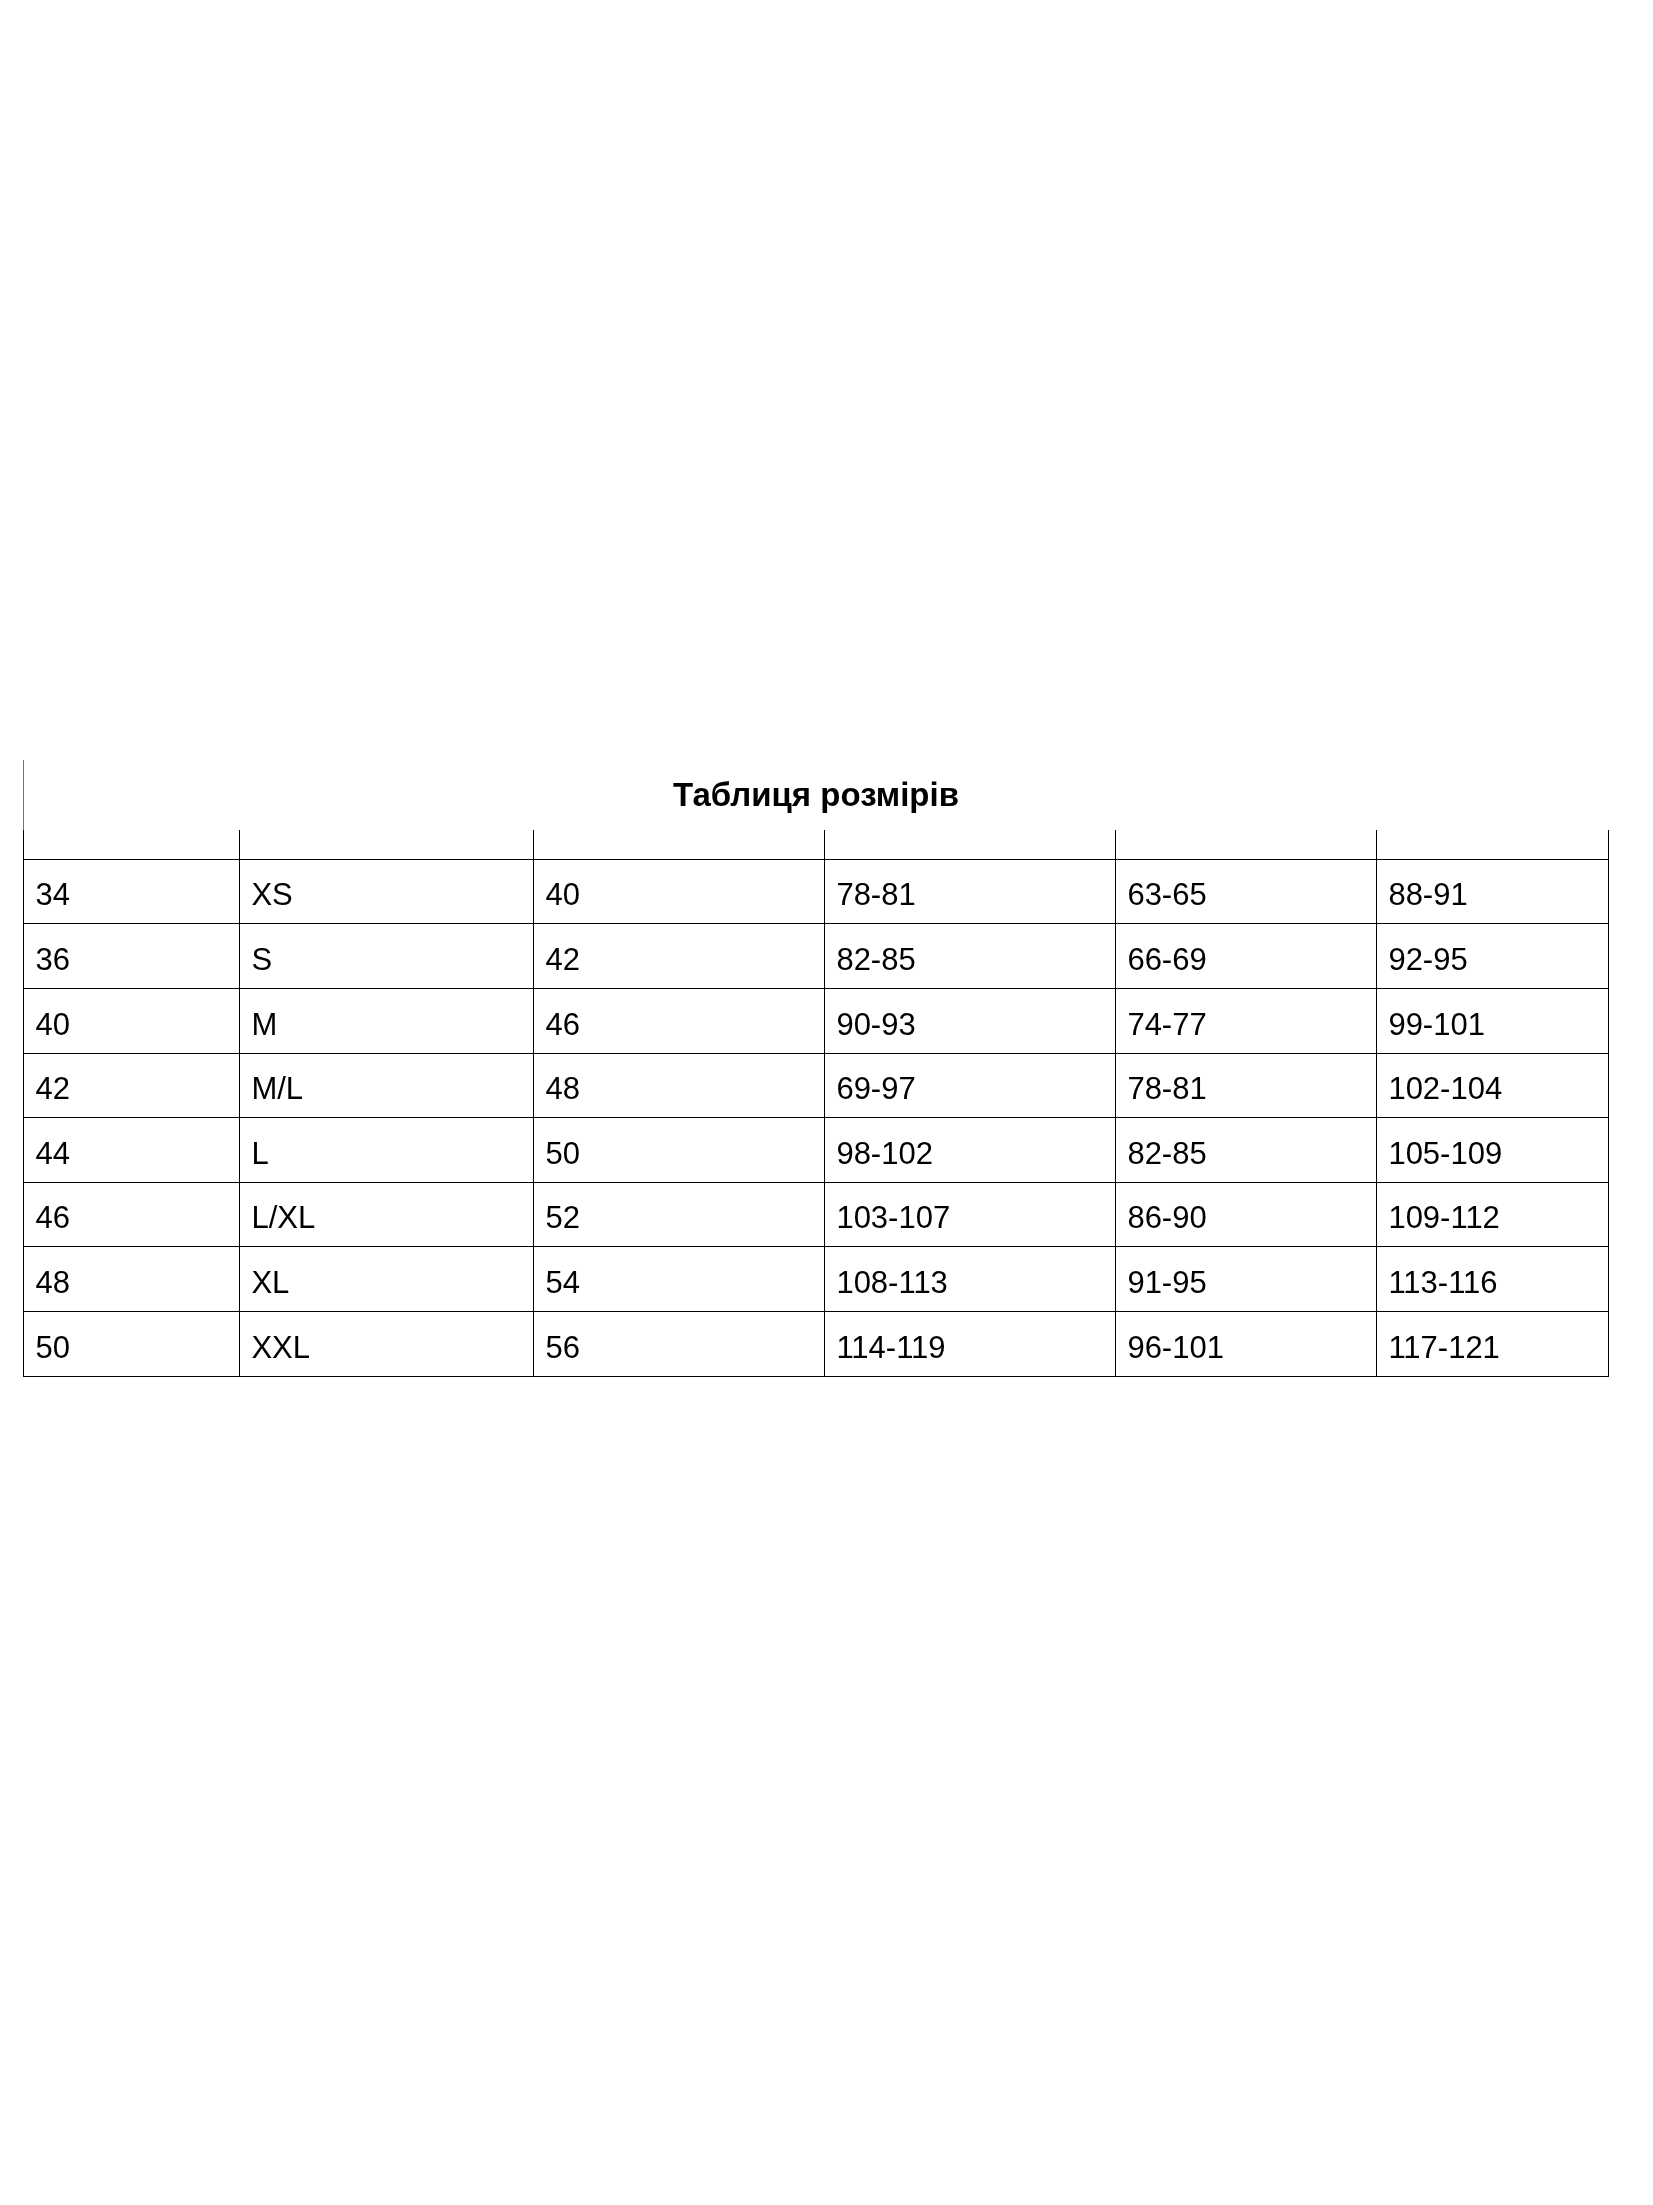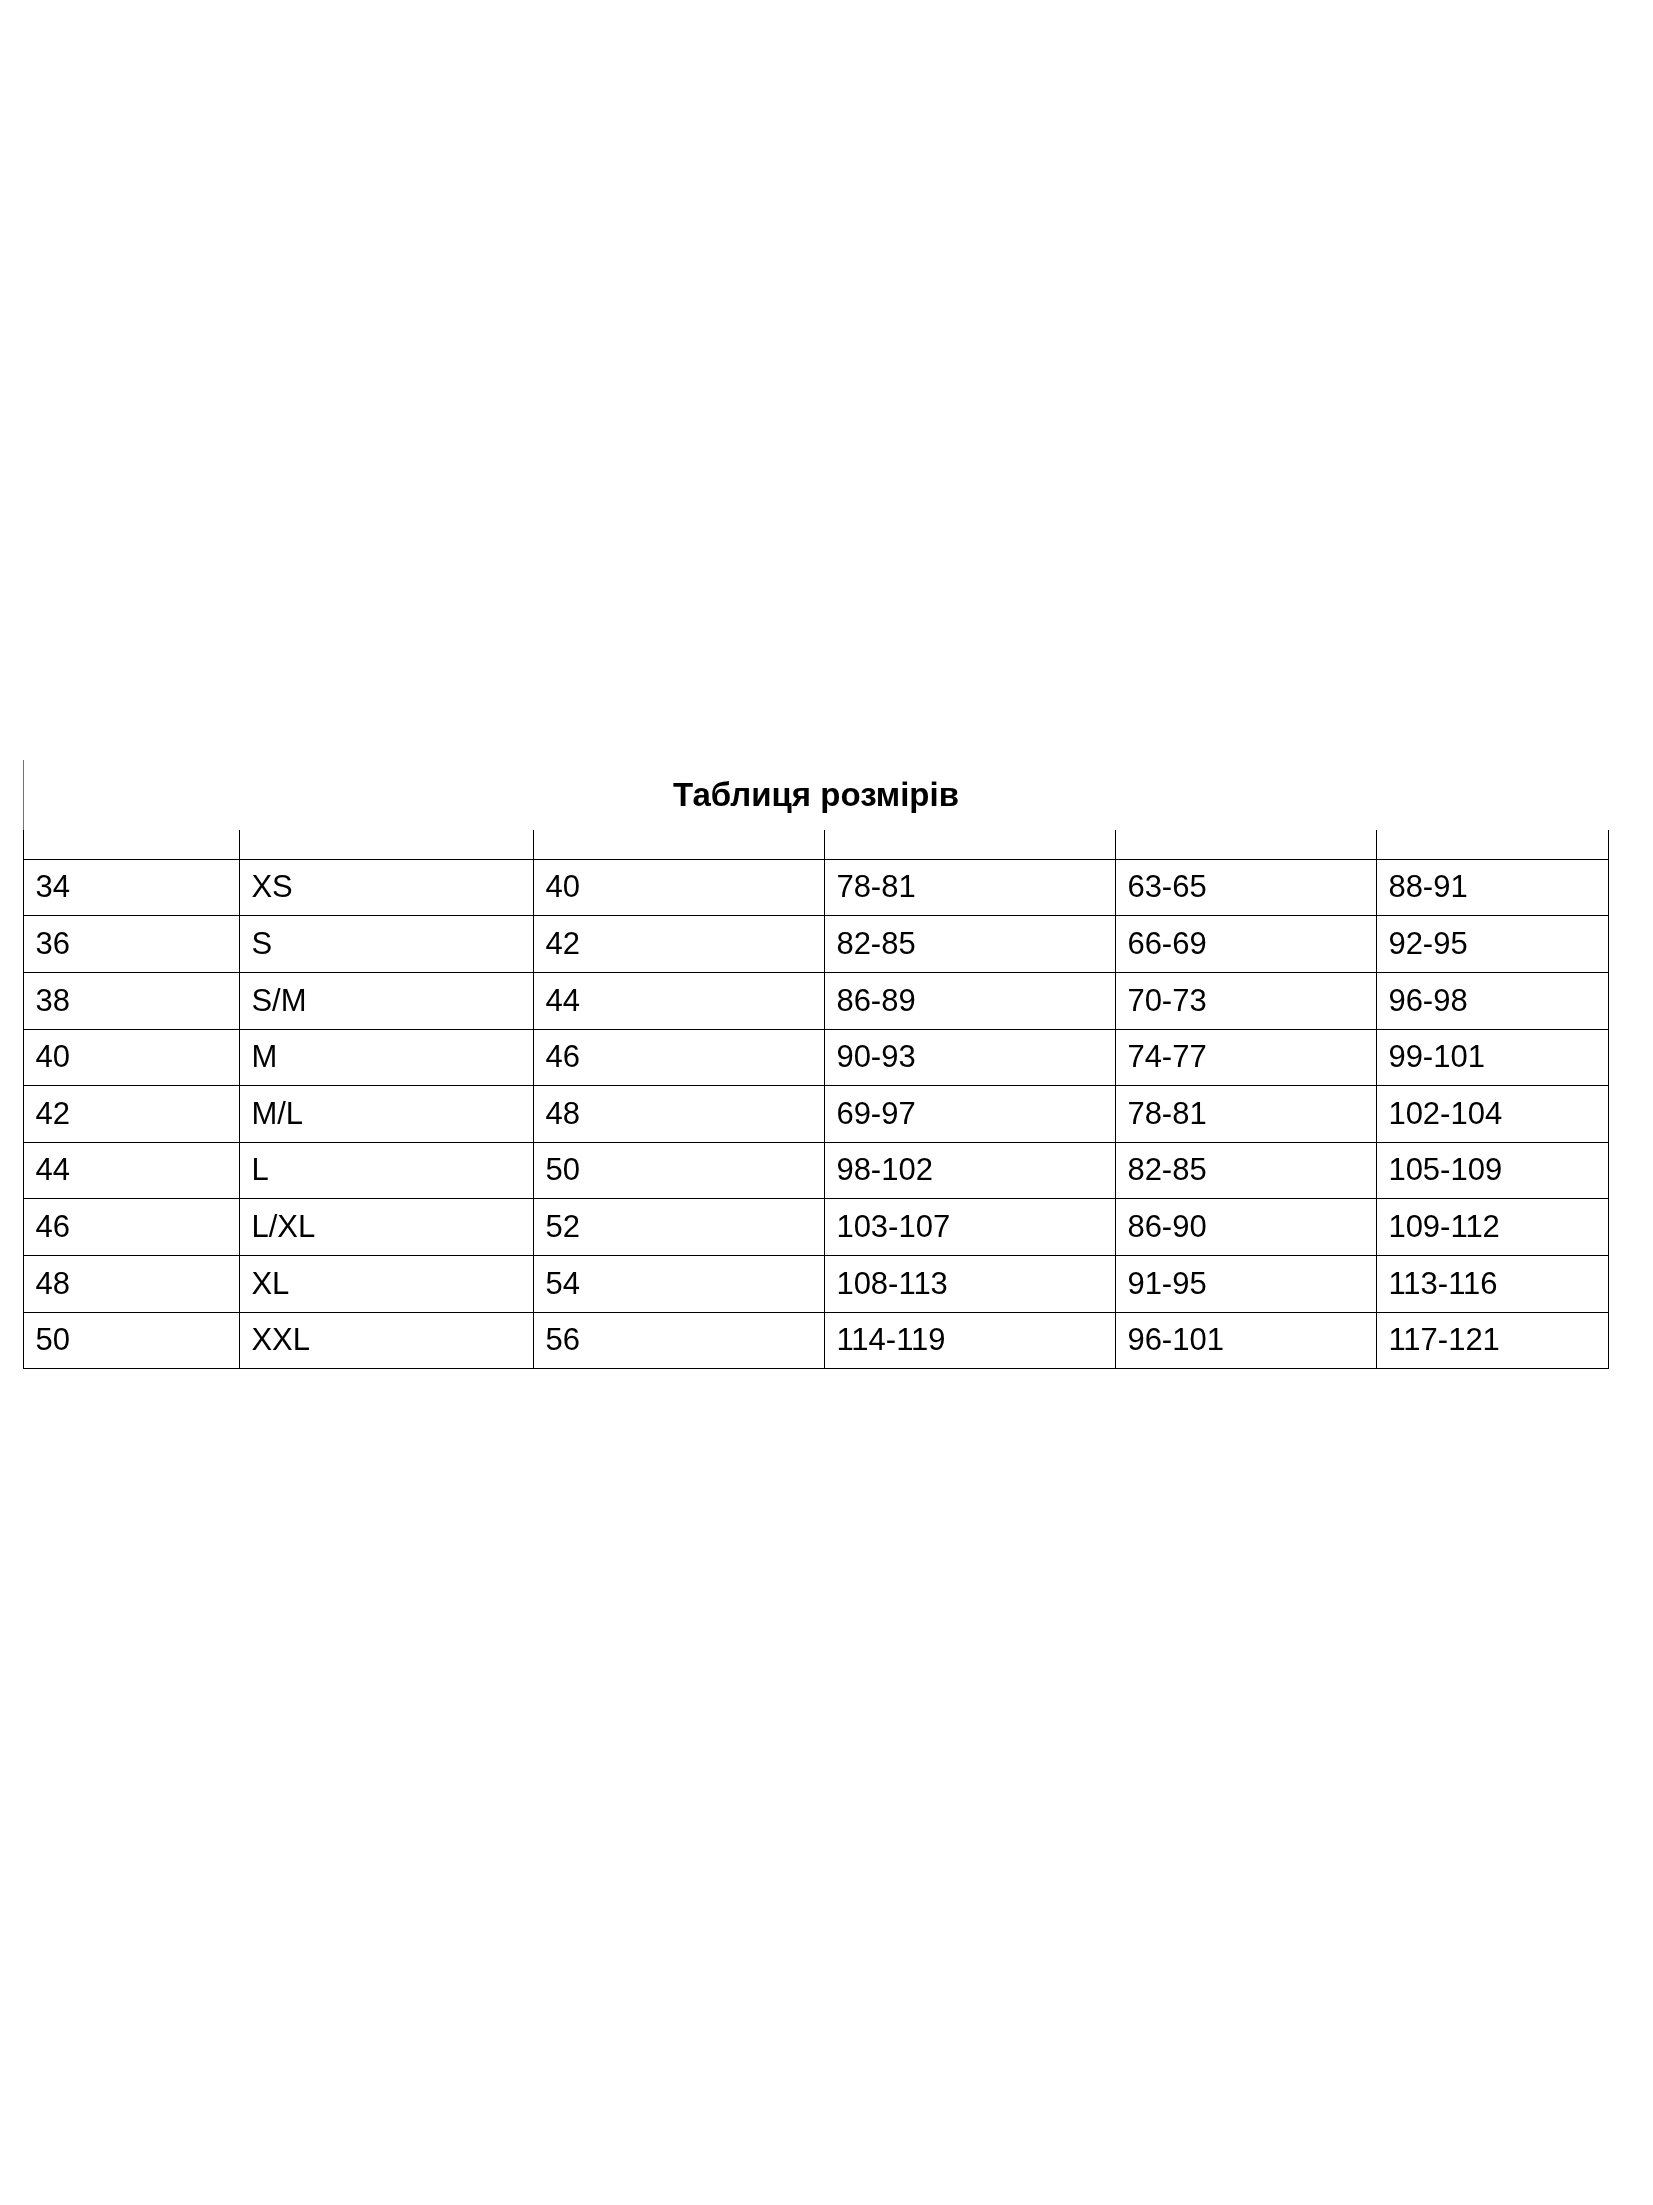--- a/index.html
+++ b/index.html
@@ -78,21 +78,21 @@
   tr.header-row th {
     font-weight: bold;
     text-align: center;
     height: 101px;
     font-size: 33px;
     padding: 6.5px 9.8px;
   }
 
   tr.data-row td {
     height: 52px;
-    padding-top: 2px;
+    padding-top: 10px;
     padding-bottom: 1.6px;
   }
 
   
   col.c0 { width: 216px; }
   col.c1 { width: 294px; }
   col.c2 { width: 291px; }
   col.c3 { width: 291px; }
   col.c4 { width: 261px; }
   col.c5 { width: 232px; }
@@ -132,28 +132,20 @@
           <td>63-65</td>
           <td>88-91</td>
         </tr>
         <tr class="data-row">
           <td>36</td>
           <td>S</td>
           <td>42</td>
           <td>82-85</td>
           <td>66-69</td>
           <td>92-95</td>
-        </tr>
-        <tr class="data-row">
-          <td>38</td>
-          <td>S/M</td>
-          <td>44</td>
-          <td>86-89</td>
-          <td>70-73</td>
-          <td>96-98</td>
         </tr>
         <tr class="data-row">
           <td>40</td>
           <td>M</td>
           <td>46</td>
           <td>90-93</td>
           <td>74-77</td>
           <td>99-101</td>
         </tr>
         <tr class="data-row">

